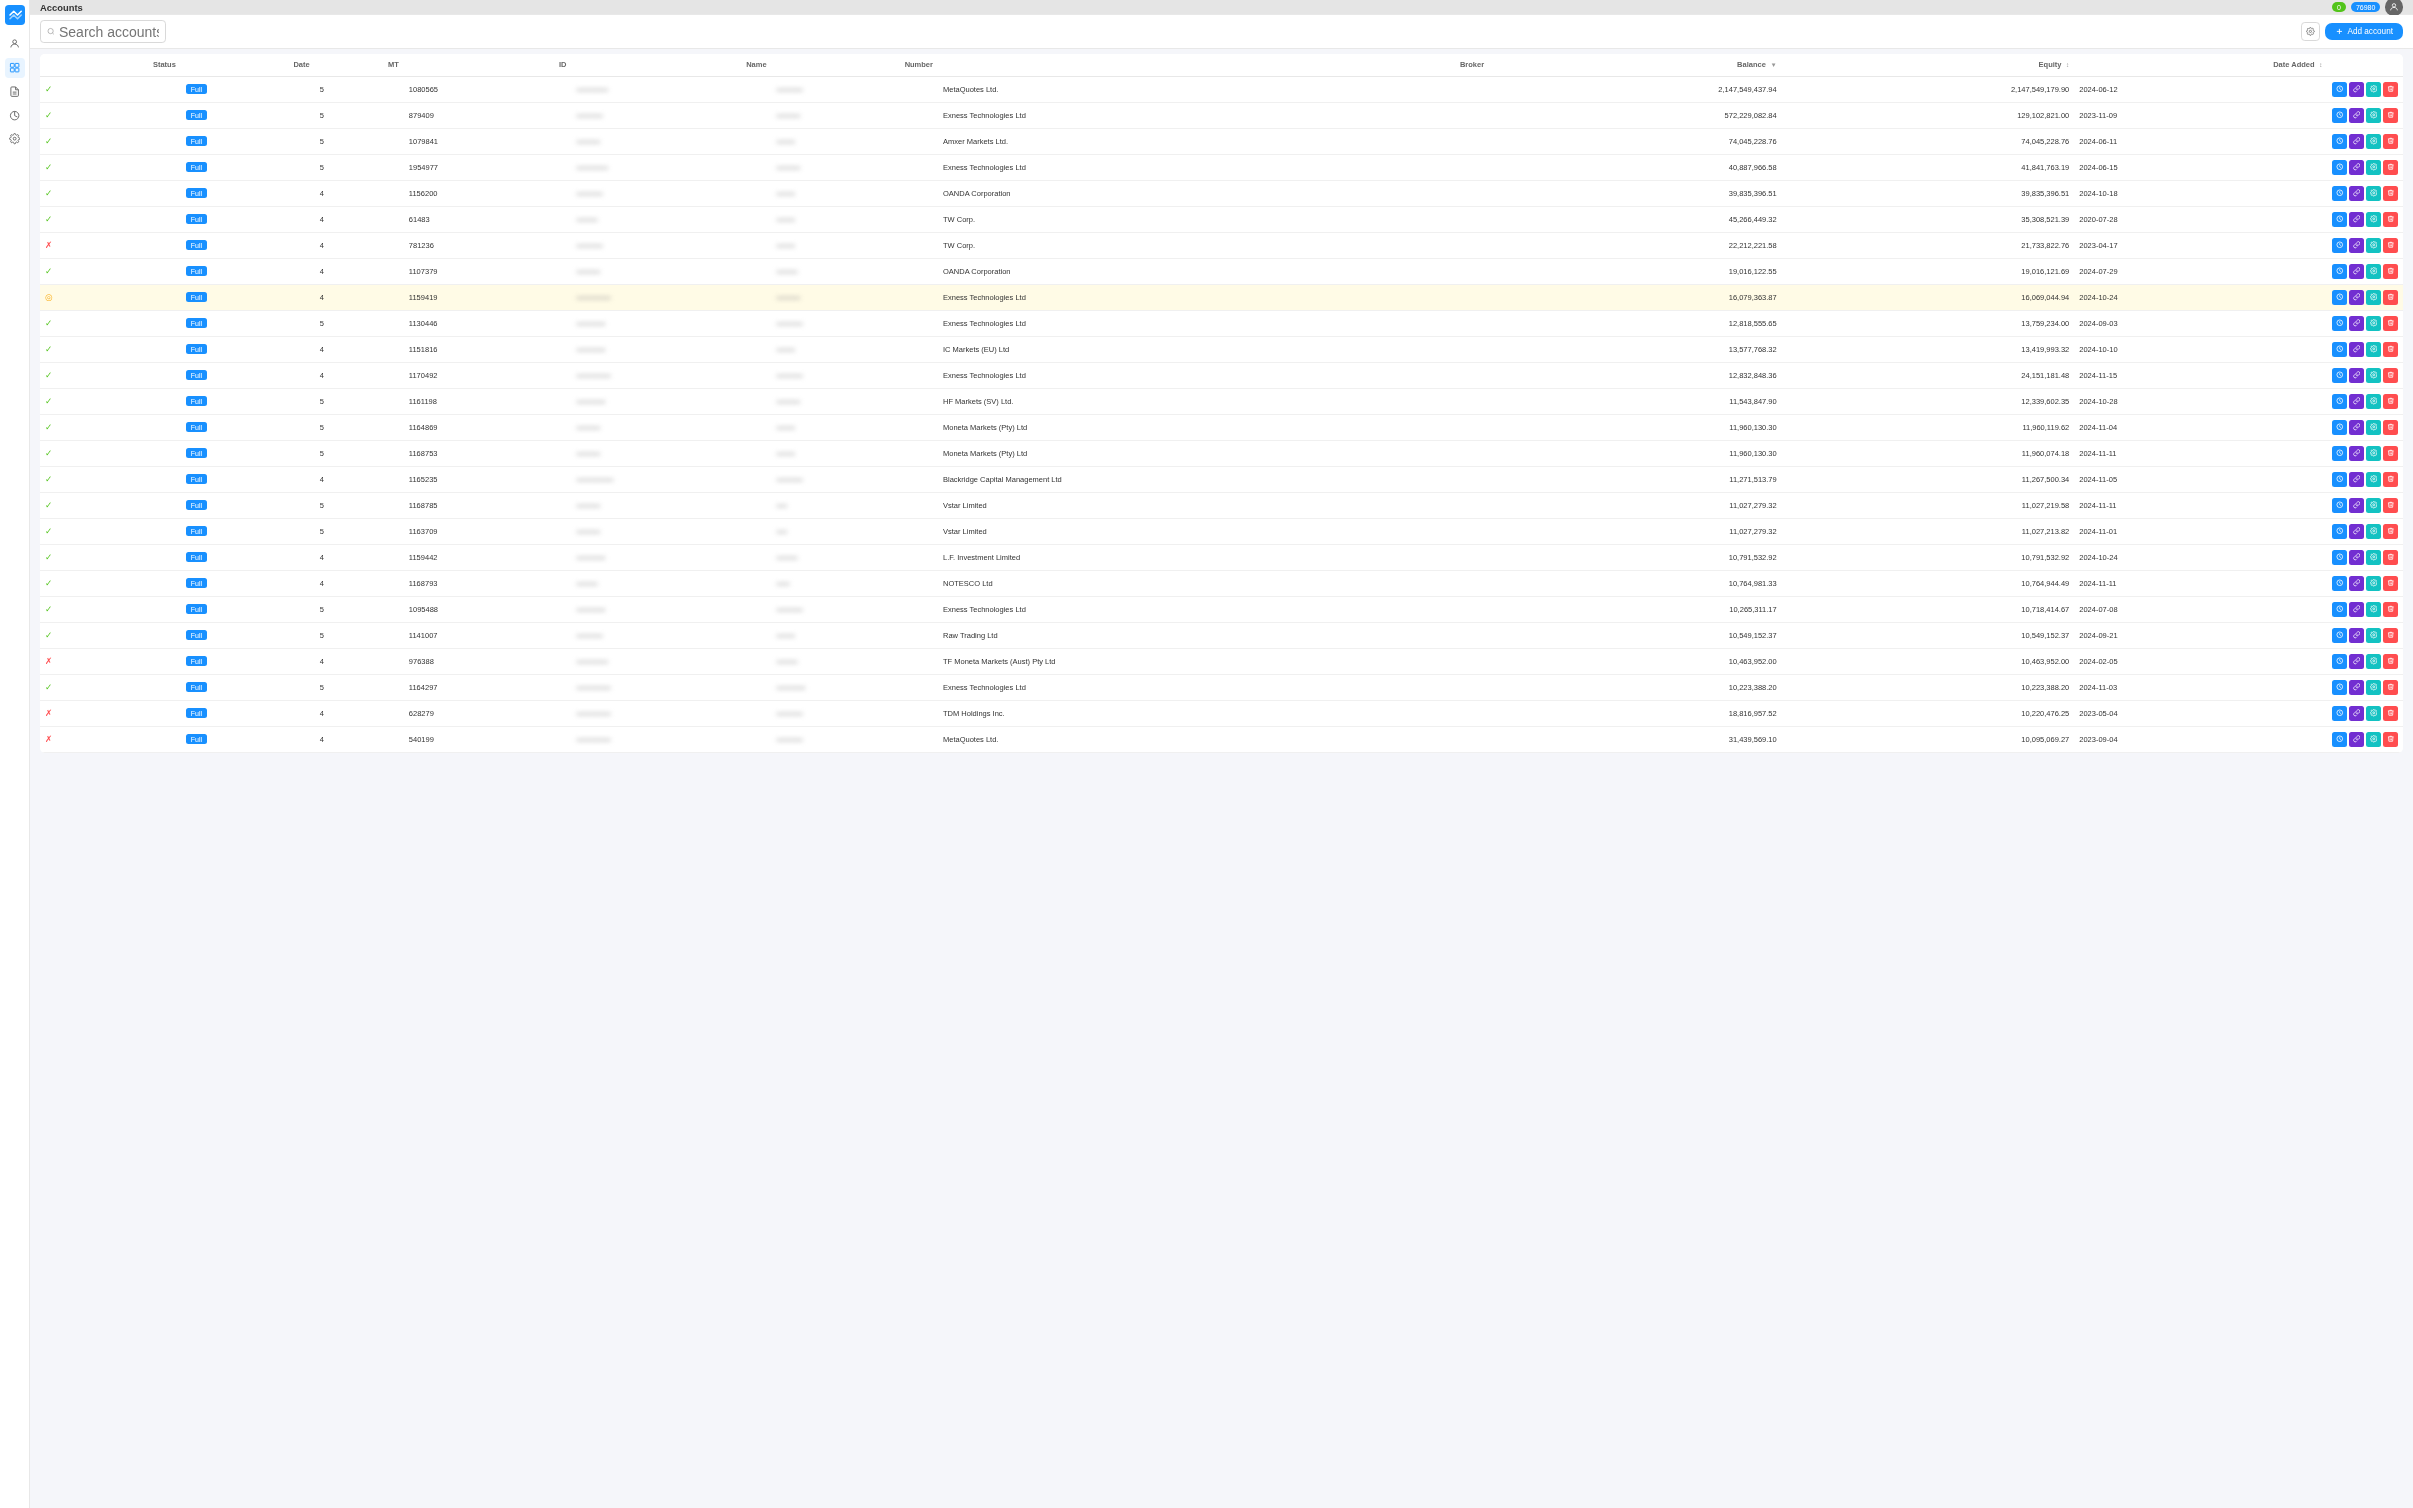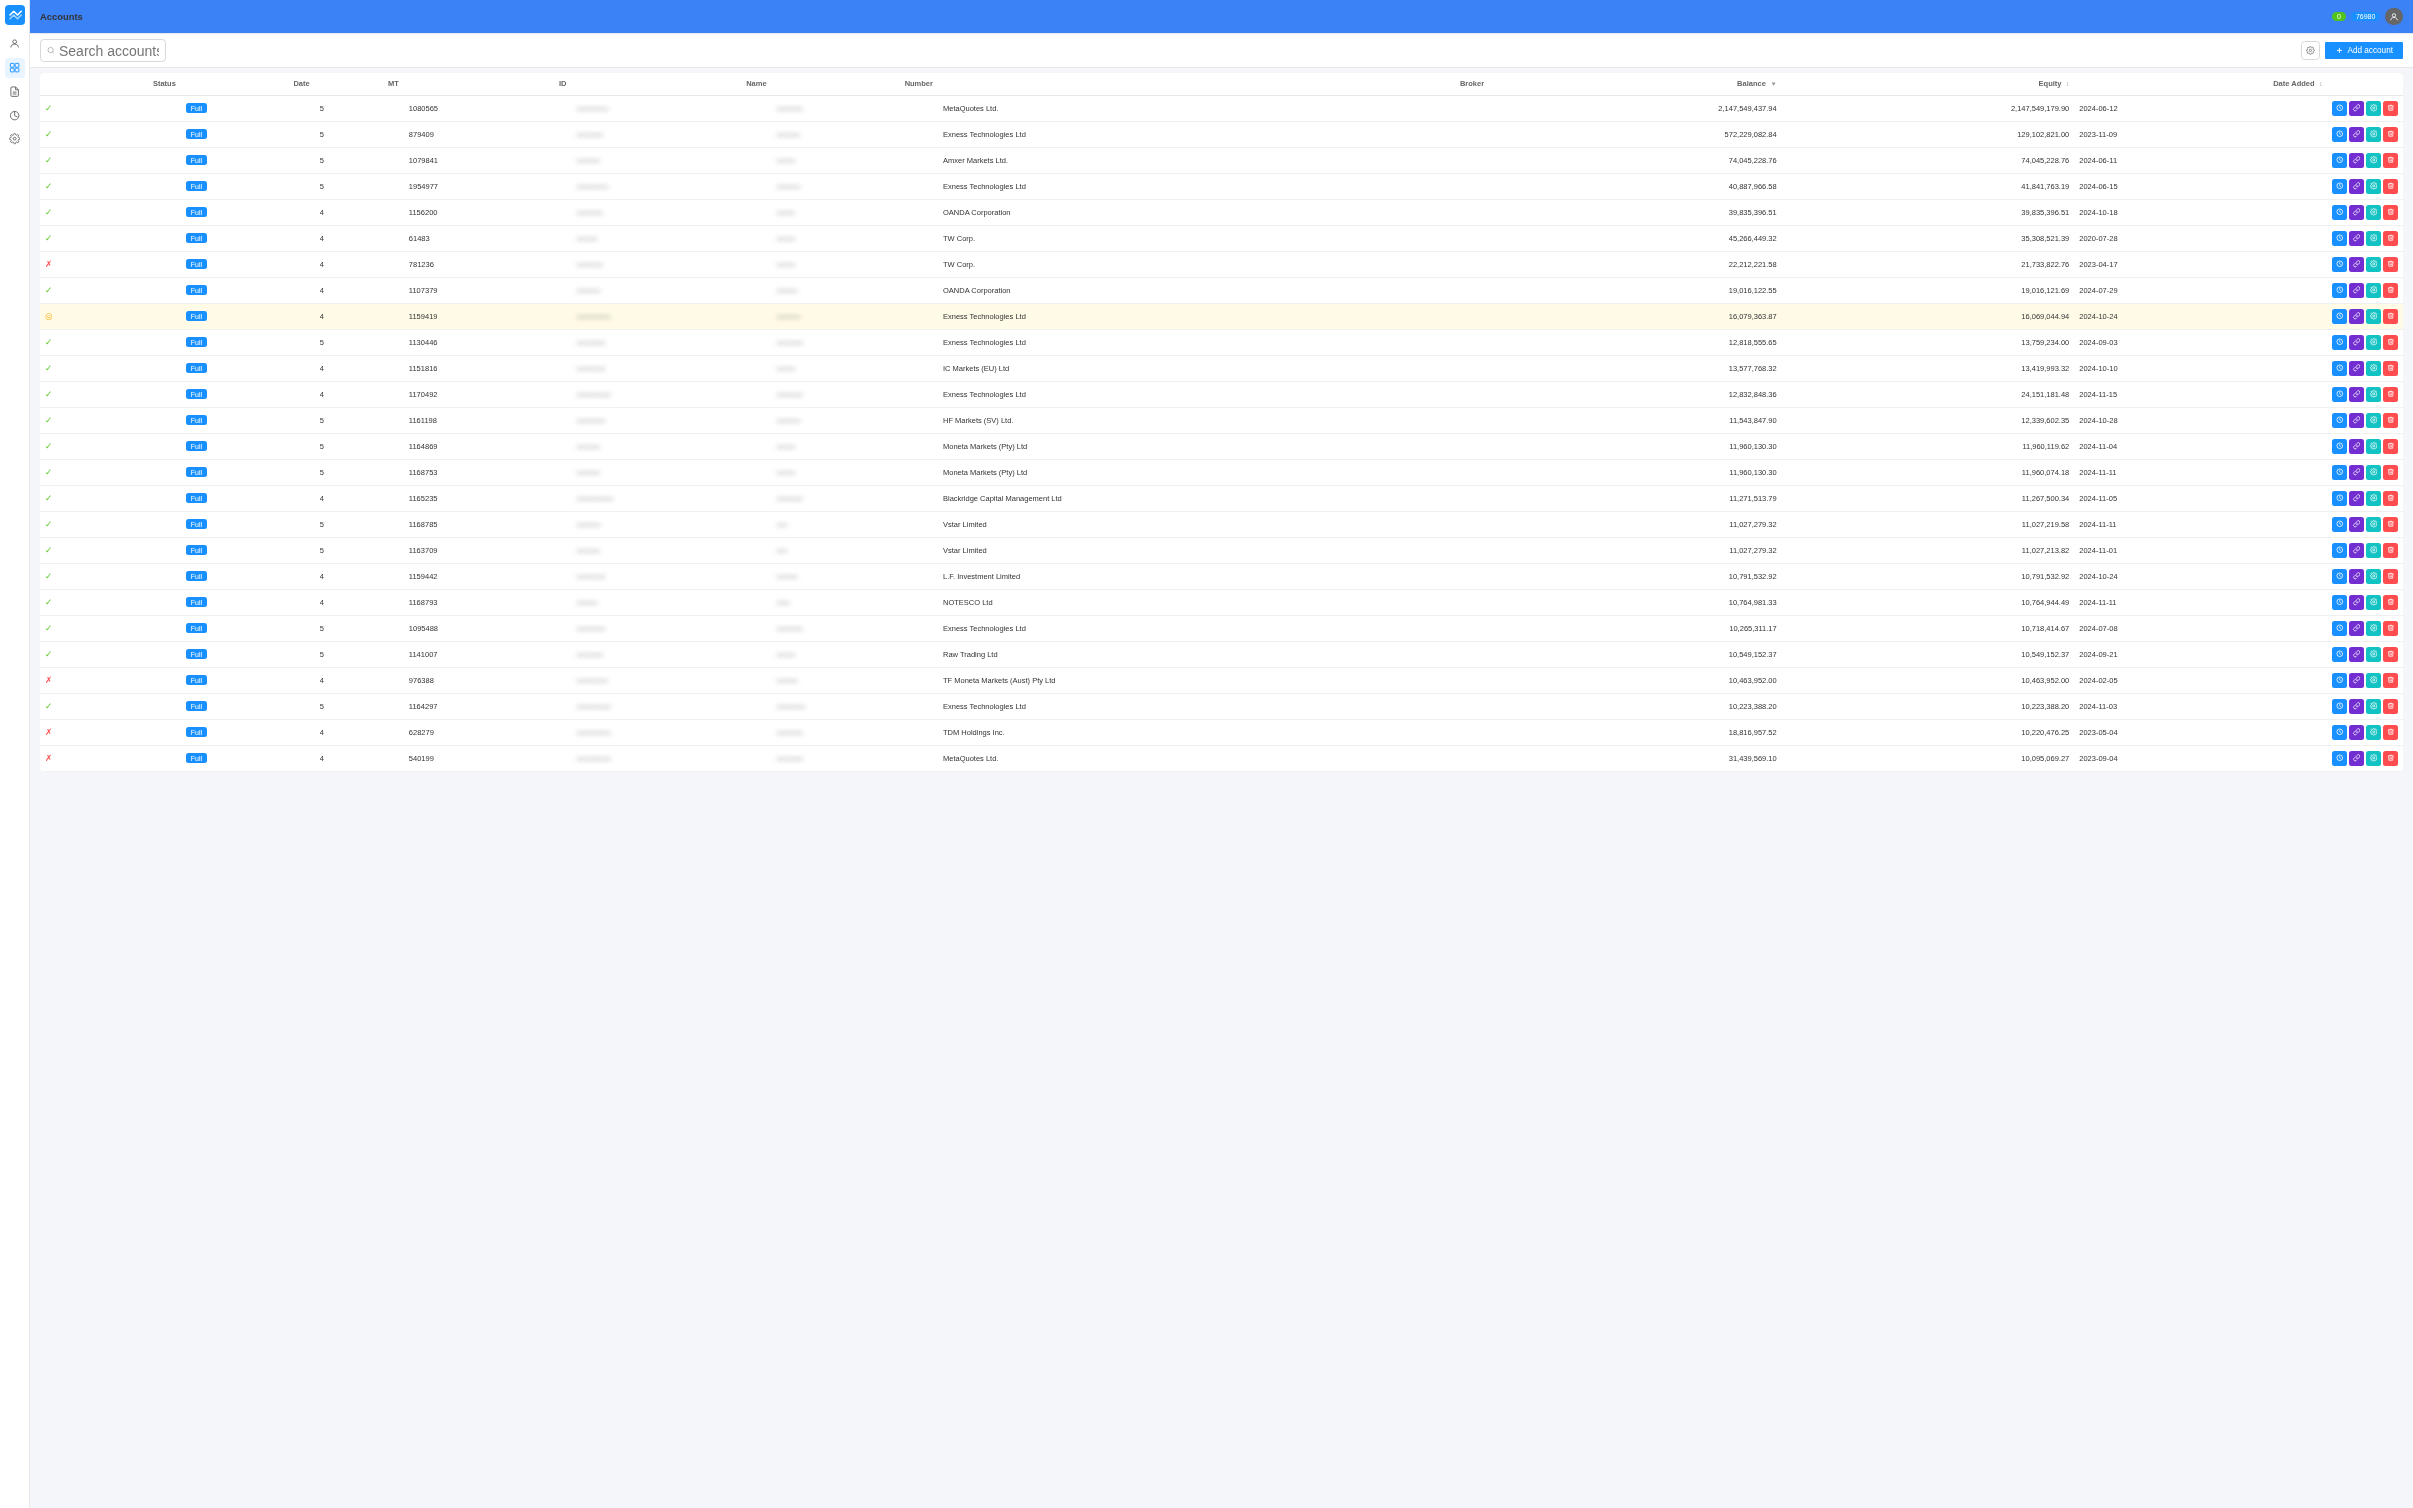--- a/index.html
+++ b/index.html
@@ -12,31 +12,31 @@
     .sidebar { width: 30px; background: #fff; border-right: 0.6px solid #e8e8e8; display: flex; flex-direction: column; align-items: center; padding: 5px 0; gap: 3.8px; flex-shrink: 0; }
     .sidebar-logo { width: 20px; height: 20px; margin-bottom: 5px; }
     .sidebar-icon { width: 20px; height: 20px; display: flex; align-items: center; justify-content: center; border-radius: 3.8px; cursor: pointer; color: #666; }
     .sidebar-icon.active { background: #e8f4ff; color: #1890ff; }
     .sidebar-icon svg { width: 11.3px; height: 11.3px; }
     
     
     .main-content { flex: 1; display: flex; flex-direction: column; overflow: hidden; }
     
     
-    .header { background: #3b82f6; border-bottom: 0.6px solid #e8e8e8; padding: 0 10px; height: 34px; display: flex; align-items: center; justify-content: space-between; }
+    .header { background: #e5e5e5; border-bottom: 0.6px solid #e8e8e8; padding: 0 10px; height: 15px; display: flex; align-items: center; justify-content: space-between; }
     .header-right { display: flex; align-items: center; gap: 5px; }
     .header-badge { background: #52c41a; color: #fff; font-size: 7px; padding: 1.3px 5px; border-radius: 6.3px; font-weight: 500; }
     .header-points { background: #1890ff; color: #fff; font-size: 7px; padding: 1.3px 5px; border-radius: 6.3px; font-weight: 500; }
     .header-avatar { width: 17.6px; height: 17.6px; border-radius: 50%; background: #666; display: flex; align-items: center; justify-content: center; color: #fff; font-size: 7.5px; }
     
     
     .toolbar { background: #fff; padding: 5px 10px; display: flex; align-items: center; justify-content: space-between; border-bottom: 0.6px solid #e8e8e8; }
     .search-box { display: flex; align-items: center; border: 0.6px solid #d9d9d9; border-radius: 3.8px; padding: 2.5px 6.3px; width: 126px; background: #fff; }
     .search-box input { border: none; outline: none; font-size: 14px; width: 100%; background: transparent; }
-    .add-btn { background: #1890ff; color: #fff; border: none; border-radius: 1px; padding: 3.8px 10px; font-size: 8.2px; cursor: pointer; font-weight: 500; display: flex; align-items: center; gap: 4px; }
+    .add-btn { background: #1890ff; color: #fff; border: none; border-radius: 7px; padding: 3.8px 10px; font-size: 8.2px; cursor: pointer; font-weight: 500; display: flex; align-items: center; gap: 4px; }
     .settings-btn { width: 19px; height: 19px; border: 0.6px solid #d9d9d9; border-radius: 3.8px; background: #fff; cursor: pointer; display: flex; align-items: center; justify-content: center; color: #666; }
     .toolbar-right { display: flex; align-items: center; gap: 5px; }
     
     
     .table-container { flex: 1; overflow: auto; padding: 0 10px 10px; }
     table { width: 100%; border-collapse: collapse; background: #fff; border-radius: 5px; overflow: hidden; margin-top: 5px; }
     thead th { padding: 6.3px 5px; text-align: right; font-size: 7.5px; font-weight: 600; color: #666; border-bottom: 0.6px solid #e8e8e8; white-space: nowrap; background: #fff; cursor: pointer; user-select: none; }
     tbody tr { border-bottom: 0.6px solid #f0f0f0; }
     tbody tr.highlighted { background: #fffbe6; }
     tbody td { padding: 5px 5px; font-size: 7.5px; color: #333; white-space: nowrap; }

